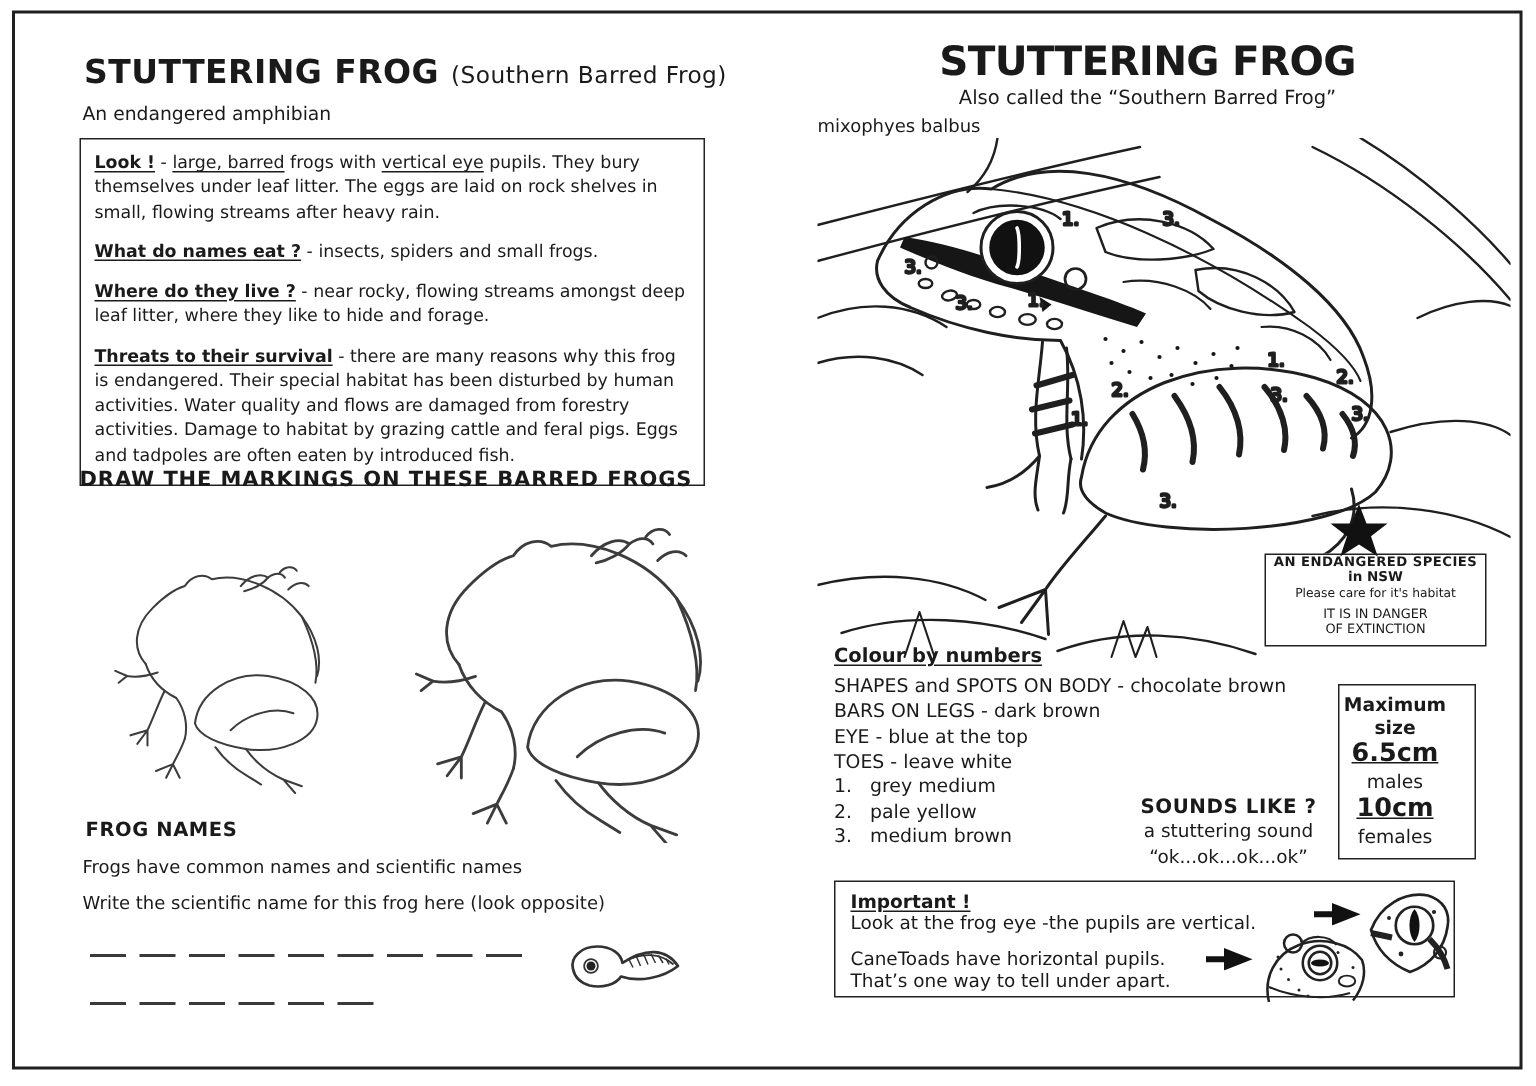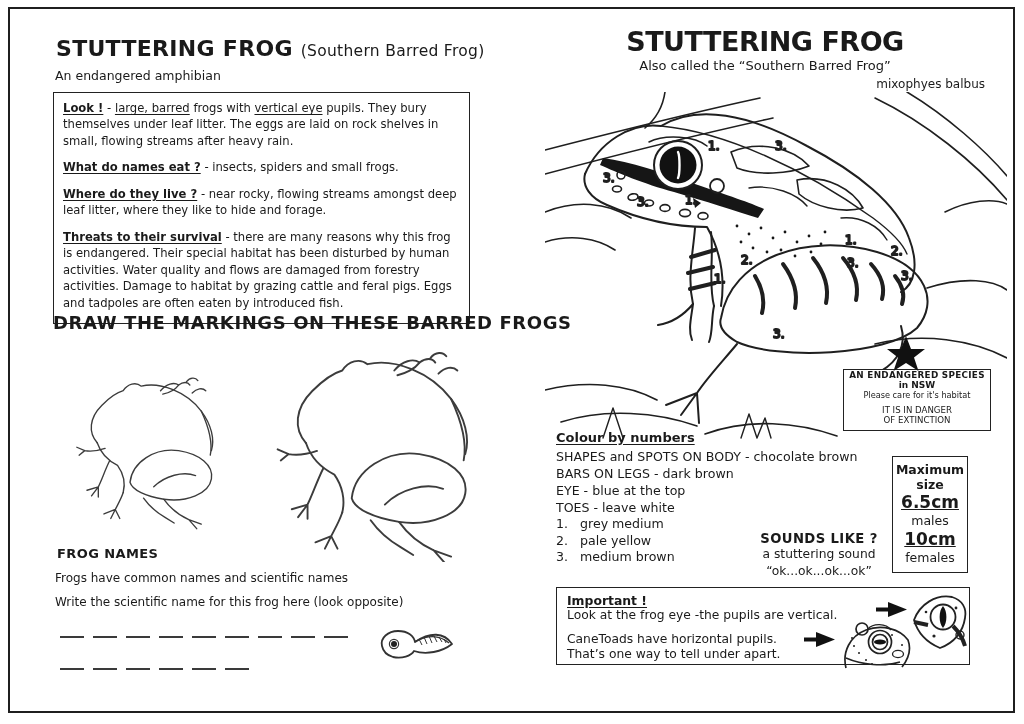--- a/index.html
+++ b/index.html
@@ -9,48 +9,48 @@
   .abs{position:absolute;}
 
   
   .l-title{left:56px;top:36px;font-size:22px;font-weight:bold;letter-spacing:.3px;white-space:nowrap;}
   .l-title .suffix{font-size:15.5px;font-weight:normal;}
   .l-sub{left:55px;top:68px;font-size:12.5px;}
   .info-box{left:53px;top:92px;width:397px;border:1.6px solid #222;padding:7px 9px 2px 9px;background:#fff;}
   p.info{margin:0 0 10px 0;font-size:11.6px;line-height:1.42;}
   .head{font-weight:bold;text-decoration:underline;text-underline-offset:2px;}
   .u{text-decoration:underline;text-underline-offset:2px;}
-  .draw-heading{left:53px;top:312px;font-size:18px;font-weight:bold;letter-spacing:.6px;}
+  .draw-heading{left:53px;top:312px;font-size:14px;font-weight:bold;letter-spacing:.6px;}
   .frognames-h{left:57px;top:546px;font-size:13px;font-weight:bold;letter-spacing:.4px;}
   .fn-line1{left:55px;top:571px;font-size:12px;}
   .fn-line2{left:55px;top:595px;font-size:12px;}
   .dash-row{left:60px;height:4px;}
   .dash-row .dash{display:inline-block;width:24px;border-top:2.2px solid #3a3a3a;margin-right:9px;vertical-align:top;}
   
   .r-title{left:545px;top:26px;width:440px;text-align:center;font-size:27px;font-weight:bold;letter-spacing:-.5px;}
   .r-sub1{left:545px;top:58px;width:440px;text-align:center;font-size:13px;}
-  .r-sub2{left:545px;top:77px;width:440px;text-align:right;font-size:12px;}
+  .r-sub2{left:545px;top:77px;width:440px;text-align:left;font-size:12px;}
   .endangered-box{left:843px;top:369px;width:142px;border:1.6px solid #222;background:#fff;
     text-align:center;padding:0 2px 5px 2px;z-index:3;}
   .eb1{font-size:8.8px;font-weight:bold;letter-spacing:.3px;}
   .eb2{font-size:9px;font-weight:bold;}
   .eb3{font-size:8.2px;}
   .eb4{font-size:8.6px;margin-top:5px;}
   .eb5{font-size:8.6px;}
   .star{left:886px;top:336px;z-index:4;}
   .colour-block{left:556px;top:430px;width:345px;}
   .colour-h{font-size:13px;font-weight:bold;text-decoration:underline;text-underline-offset:2px;margin-bottom:3px;}
   .cline{font-size:12.6px;line-height:17px;}
   .cnum{font-size:12.6px;line-height:16.5px;}
   .cnum .num{display:inline-block;width:24px;}
   .sounds{left:744px;top:531px;width:150px;text-align:center;z-index:2;}
   .sounds-h{font-size:13.2px;font-weight:bold;letter-spacing:.4px;}
   .sounds-l{font-size:12.3px;line-height:16.5px;}
   .maxsize-box{left:892px;top:456px;width:74px;border:1.6px solid #222;background:#fff;
-    text-align:center;padding:5px 0 6px 0;z-index:3;}
+    text-align:center;padding:5px 16px 6px 0;z-index:3;}
   .ms-word{font-size:12.5px;font-weight:bold;line-height:15px;}
   .ms-big{font-size:17px;font-weight:bold;line-height:21px;text-decoration:underline;}
   .ms-small{font-size:12.5px;line-height:16px;}
   .important-box{left:556px;top:587px;width:392px;height:66px;border:1.6px solid #222;background:#fff;
     padding:5px 10px;z-index:3;}
   .imp-h{font-size:12.4px;font-weight:bold;text-decoration:underline;text-underline-offset:2px;}
   .imp-l{font-size:12.3px;line-height:15.5px;}
   .gap8{height:8px;}
   svg{display:block;}
   svg text.num{font-size:12px;fill:#222;font-family:"DejaVu Sans",sans-serif;}

